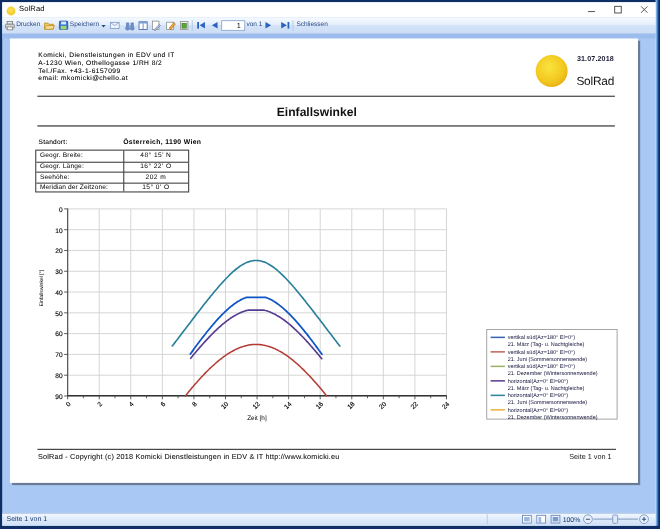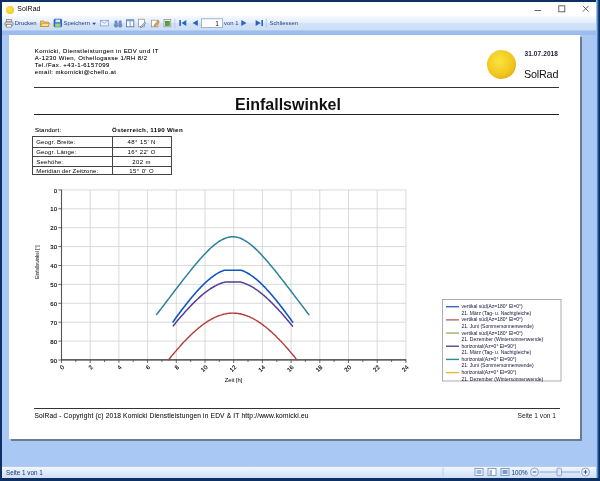--- a/index.html
+++ b/index.html
@@ -115,21 +115,21 @@
     A-1230 Wien, Othellogasse 1/RH 8/2<br>
     Tel./Fax. +43-1-6157099<br>
     email: mkomicki@chello.at
   </div>
 
   <div class="abs" style="left:486.5px;top:49.5px;width:29px;height:29px;border-radius:50%;background:radial-gradient(circle at 42% 38%,#fae43f,#f2c71e 55%,#e6a813 82%,#d29210)"></div>
   <div class="abs" style="left:524.5px;top:50px;font-size:6.5px;font-weight:bold;letter-spacing:0.1px;color:#1c1c38;">31.07.2018</div>
   <div class="abs" style="left:524px;top:68.3px;font-size:10.8px;letter-spacing:-0.2px;color:#111;">SolRad</div>
 
   <div class="abs" style="left:33.5px;top:87.3px;width:525.5px;height:1px;background:#333"></div>
-  <div class="abs" style="left:0;top:96.2px;width:576px;text-align:center;font-size:16px;font-weight:bold;color:#111;">Einfallswinkel</div>
+  <div class="abs" style="left:0;top:96.2px;width:576px;text-align:center;font-size:11px;font-weight:bold;color:#111;">Einfallswinkel</div>
   <div class="abs" style="left:33.5px;top:113.8px;width:525.5px;height:1.4px;background:#222"></div>
 
   <div class="abs" style="left:35px;top:126.6px;font-size:6px;letter-spacing:0.22px;color:#000;text-shadow:0 0 0.2px rgba(0,0,0,0.3);">Standort:</div>
   <div class="abs" style="left:112px;top:126.4px;font-size:6.2px;letter-spacing:0.32px;font-weight:bold;color:#000;">Österreich, 1190 Wien</div>
 
   <div class="abs" style="left:32.3px;top:136.1px;width:139.3px;height:39.1px;border:0.9px solid #444;">
     <div class="abs" style="left:78.4px;top:0;width:0.9px;height:100%;background:#444"></div>
     <div class="abs" style="left:0;top:9.55px;width:100%;height:0.9px;background:#444"></div>
     <div class="abs" style="left:0;top:19.3px;width:100%;height:0.9px;background:#444"></div>
     <div class="abs" style="left:0;top:29.1px;width:100%;height:0.9px;background:#444"></div>

